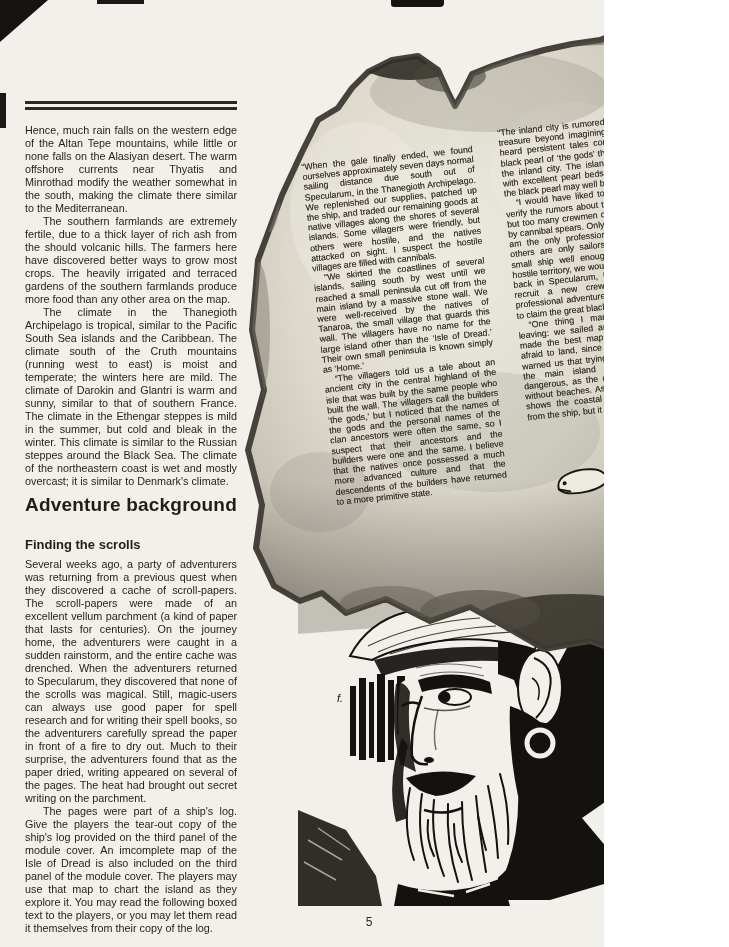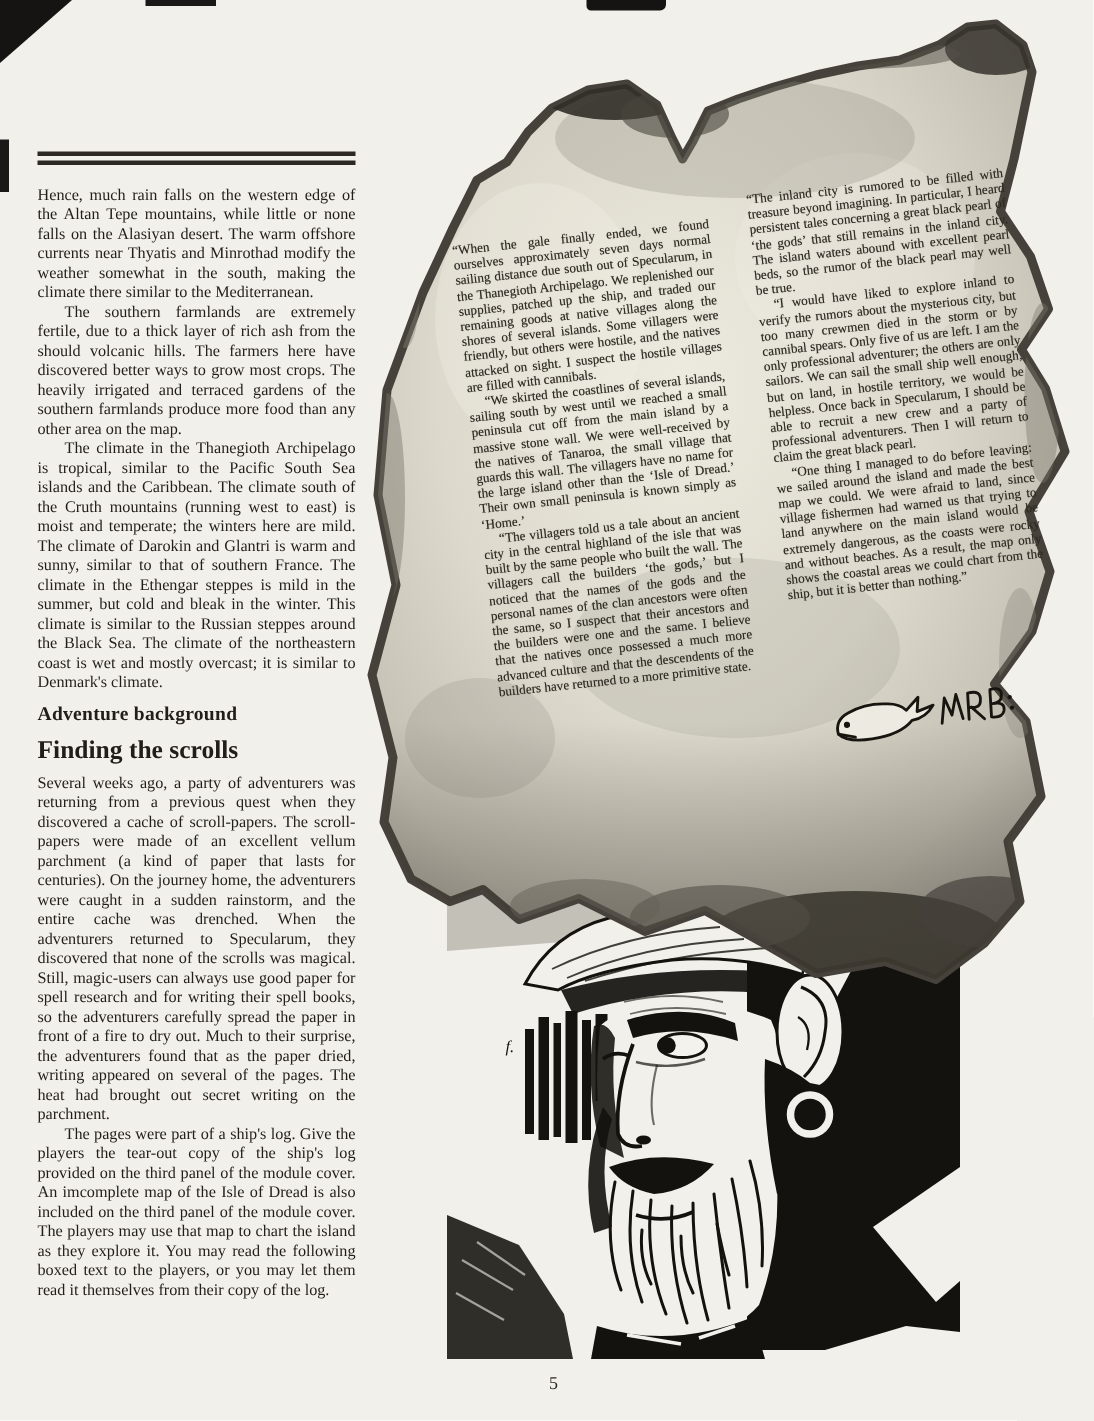--- a/index.html
+++ b/index.html
@@ -1,39 +1,39 @@
 <!DOCTYPE html>
 <html lang="en"><head>
 <meta charset="utf-8">
 <style>
   html,body { margin:0; padding:0; background:#ffffff; }
   .page {
-    position:relative; width:729px; height:947px;
+    position:relative; width:604px; height:947px;
     background:#f2f0ea; overflow:hidden;
-    font-family:Liberation Serif, serif; color:#211e19;
+    font-family:Liberation Sans, sans-serif; color:#211e19;
   }
   
   .corner-mark { position:absolute; left:0; top:0; width:0; height:0;
     border-top:42px solid #161412; border-right:48px solid transparent; }
   .edge-sliver-1 { position:absolute; left:97px; top:0; width:47px; height:4px; background:#1b1917; }
   .edge-sliver-2 { position:absolute; left:391px; top:0; width:53px; height:7px; background:#161412; border-radius:0 0 4px 3px; }
   .edge-dash-left { position:absolute; left:0; top:93px; width:6px; height:35px; background:#1b1917; }
 
   
   .left-col { position:absolute; left:25px; top:101px; width:212px; }
   .double-rule { height:3px; border-top:3px solid #2c2925; border-bottom:3px solid #2c2925; margin-bottom:14px; }
   .body-text p {
     margin:0; font-size:10.8px; line-height:13px; text-align:justify;
     text-indent:18px; hyphens:auto; -webkit-hyphens:auto;
   }
   .body-text p.no-indent { text-indent:0; }
   .section-heading {
-    margin:6px 0 6px; font-size:13px; font-weight:bold; letter-spacing:.2px;
-  }
-  .subsection-heading { margin:3px 0 6px; font-size:17px; font-weight:bold; }
+    margin:6px 0 21px; font-size:19px; font-weight:bold; letter-spacing:.2px;
+  }
+  .subsection-heading { margin:3px 0 6px; font-size:13px; font-weight:bold; }
 
   
   .parchment-svg { position:absolute; left:240px; top:12px; z-index:3; }
   .log-col {
     position:absolute; z-index:4; width:172px;
     font-size:8.8px; line-height:10.2px; text-align:justify;
     color:#2e2a23; transform:rotate(-6deg); transform-origin:0 0;
     hyphens:auto; -webkit-hyphens:auto; text-shadow:0 0 .5px rgba(46,42,35,.55);
   }
   .log-col p { margin:0; }

